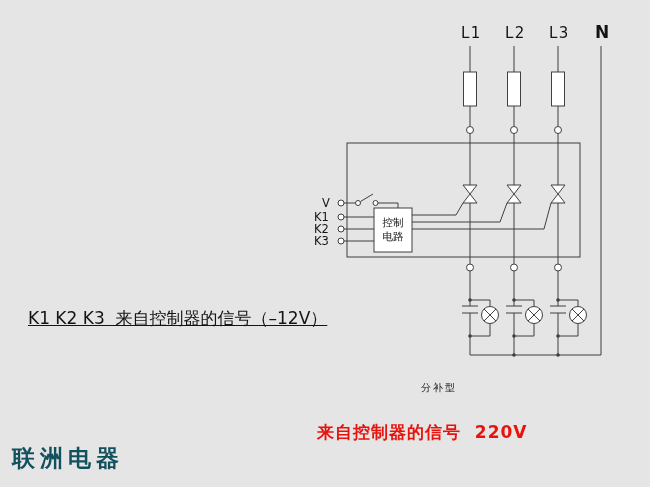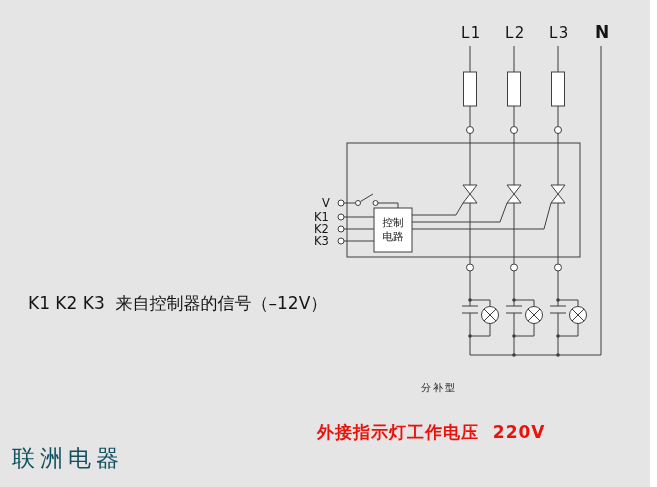--- a/index.html
+++ b/index.html
@@ -23,21 +23,21 @@
   .phase-label { font-size: 15px; letter-spacing: 1.5px; }
   .neutral-label { font-size: 17px; font-weight: bold; }
   .input-label { font-size: 11.5px; }
   .ctrl-box-label { font-size: 10.5px; text-anchor: middle; }
 
   
   .overlay { position: absolute; white-space: pre; color: #141414; }
   .note { font-size: 17px; line-height: 1.3; }
   .type-label { font-size: 10px; letter-spacing: 2px; }
   .warning { font-size: 17px; font-weight: bold; letter-spacing: 1px; }
-  .brand { font-size: 23px; font-weight: 400; letter-spacing: 5px; }
+  .brand { font-size: 23px; font-weight: 700; letter-spacing: 5px; }
 </style>
 </head>
 <body>
 
 <div id="stage">
 
   <svg id="circuit" width="657" height="487" viewBox="0 0 657 487" xmlns="http://www.w3.org/2000/svg">
 
     <g>
       <text class="phase-label" x="461" y="38">L1</text>
@@ -173,21 +173,21 @@
       <line class="st" x1="558" y1="336" x2="558" y2="355"></line>
     </g>
 
     <g>
       <line class="st" x1="470" y1="355" x2="601" y2="355"></line>
       <circle class="dot" cx="514" cy="355" r="1.8"></circle>
       <circle class="dot" cx="558" cy="355" r="1.8"></circle>
     </g>
   </svg>
 
-  <div class="overlay note" style="left:28px; top:292px;">K1 K2 K3  来自控制器的信号（–12V）</div>
+  <div class="overlay note" style="left:28px; top:307px;text-decoration:underline;">K1 K2 K3  来自控制器的信号（–12V）</div>
 
 
   <div class="overlay type-label" style="left:421px; top:381px;">分补型</div>
 
-  <div class="overlay warning" style="left:317px; top:421px; color:#e8130c;">外接指示灯工作电压  220V</div>
+  <div class="overlay warning" style="left:317px; top:421px; color:#e8130c;">来自控制器的信号  220V</div>
 
   <div class="overlay brand" style="left:12px; top:443px; color:#12505e;">联洲电器</div>
 </div>
 
 </body></html>

